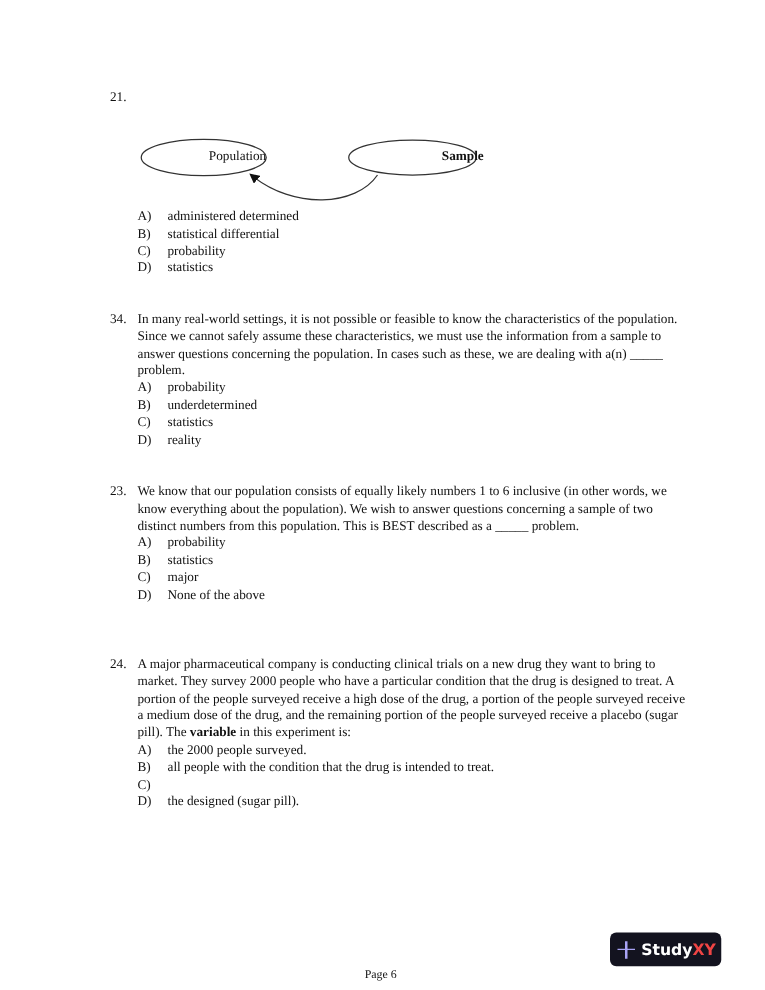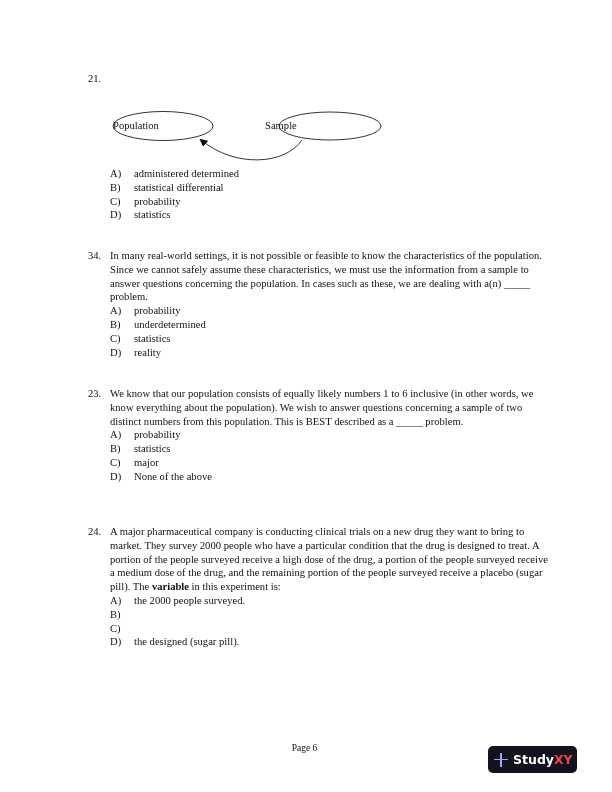--- a/index.html
+++ b/index.html
@@ -61,29 +61,29 @@
     .diagram {
       position: absolute;
       left: 0; top: 0;
       width: 612px; height: 792px;
       pointer-events: none;
     }
     .diagram svg { position: absolute; left: 0; top: 0; }
     .diagram-label {
       position: absolute;
       font-size: 10.6px;
-      text-align: left;
+      text-align: right;
       width: 100px;
       pointer-events: auto;
     }
     .footer {
       position: absolute;
       left: 0;
       width: 609px;
-      top: 742px;
+      top: 774px;
       text-align: center;
       font-size: 9.5px;
     }
     .badge {
       position: absolute;
       left: 488px;
       top: 746px;
       width: 89px;
       height: 27px;
       background: #13131f;
@@ -146,21 +146,21 @@
       <defs>
         <marker id="arrowhead" markerWidth="8" markerHeight="8" refX="6" refY="4" orient="auto" markerUnits="userSpaceOnUse">
           <path d="M0,0 L8,4 L0,8 Z" fill="#111"></path>
         </marker>
       </defs>
       <ellipse cx="163" cy="126" rx="50" ry="14.5" fill="none" stroke="#333" stroke-width="1"></ellipse>
       <ellipse cx="330" cy="126" rx="51" ry="14" fill="none" stroke="#333" stroke-width="1"></ellipse>
       <path d="M302,140 C 285,165 235,168 201,140" fill="none" stroke="#333" stroke-width="1" marker-end="url(#arrowhead)"></path>
     </svg>
     <div class="diagram-label" style="left:113px; top:119px;">Population</div>
-    <div class="diagram-label" style="left:265px; top:119px;">Sample</div>
+    <div class="diagram-label" style="left:287px; top:119px;font-weight:bold;">Sample</div>
   </div>
 
   <div class="question" id="q22">
     <div class="q-stem">
       <span class="q-num">34.</span>
       <span class="q-text">In many real-world settings, it is not possible or feasible to know the characteristics of the population.   Since we cannot safely assume these characteristics, we must use the information from a sample to answer questions concerning the population.   In cases such as these, we are dealing with a(n) _____ problem.</span>
     </div>
     <ul class="choices">
       <li class="choice">
         <span class="choice-letter">A)</span>
@@ -211,20 +211,21 @@
       <span class="q-num">24.</span>
       <span class="q-text"><span>A major pharmaceutical company is conducting clinical trials on a new drug they want to bring to market.   They survey 2000 people who have a particular condition that the drug is designed to treat.   A portion of the people surveyed receive a high dose of the drug, a portion of the people surveyed receive a medium dose of the drug, and the remaining portion of the people surveyed receive a placebo (sugar pill).   The </span><b>variable</b><span> in this experiment is:</span></span>
     </div>
     <ul class="choices">
       <li class="choice">
         <span class="choice-letter">A)</span>
         <span>the 2000 people surveyed.</span>
       </li>
       <li class="choice">
         <span class="choice-letter">B)</span>
+        <span>all people with the condition that the drug is intended to treat.</span>
       </li>
       <li class="choice">
         <span class="choice-letter">C)</span>
       </li>
       <li class="choice">
         <span class="choice-letter">D)</span>
         <span>the designed (sugar pill).</span>
       </li>
     </ul>
   </div>

